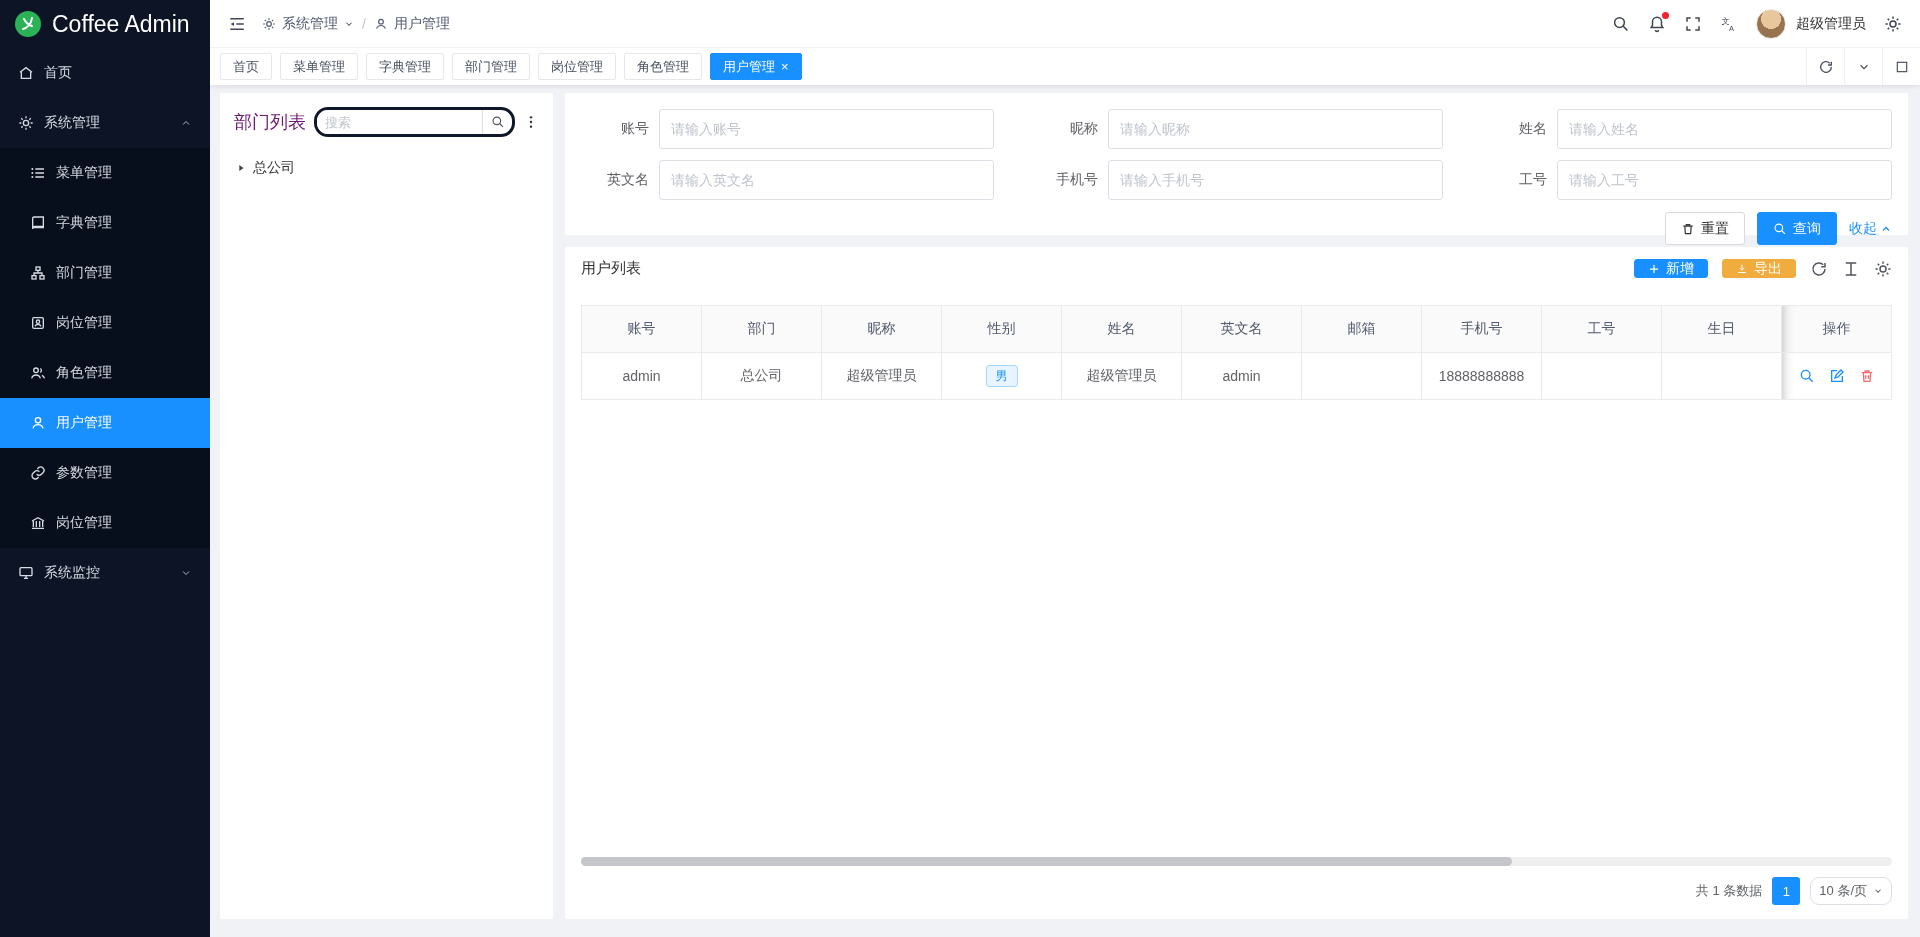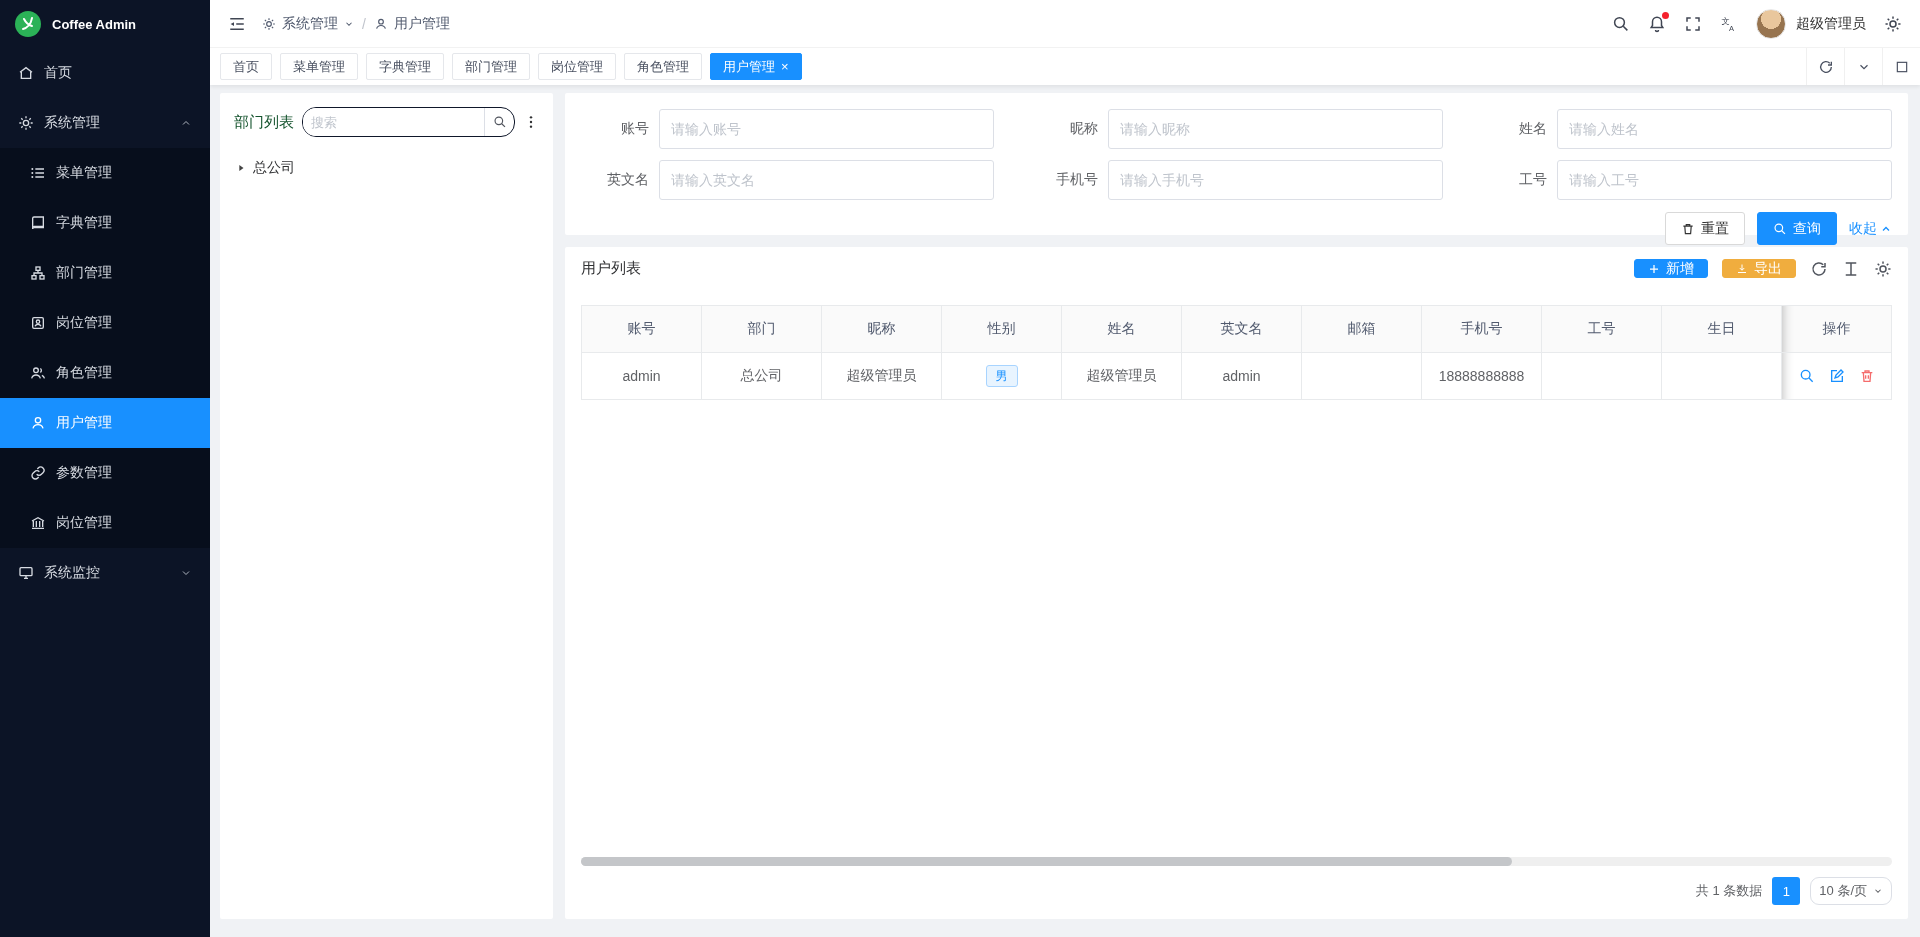--- a/index.html
+++ b/index.html
@@ -8,21 +8,21 @@
 svg{display:block}
 .ic{width:16px;height:16px;flex:none}
 .ic14{width:14px;height:14px;flex:none}
 .ic18{width:18px;height:18px;flex:none}
 .ic12{width:12px;height:12px;flex:none}
 .ic10{width:10px;height:10px;flex:none}
 
 
 .sidebar{position:absolute;left:0;top:0;width:210px;height:937px;background:#0c1426;z-index:30}
 .logo{height:48px;display:flex;align-items:center;gap:10px;padding:0 14px}
-.logo-text{color:#fff;font-weight:bold;font-size:13px;white-space:nowrap}
+.logo-text{color:#fff;font-weight:normal;font-size:23px;white-space:nowrap}
 .menu-item{height:50px;display:flex;align-items:center;gap:10px;padding:0 18px;color:#d7dbe2;font-size:14px;cursor:pointer;white-space:nowrap}
 .menu-item .marrow{margin-left:auto;color:#aeb4bf}
 .submenu{background:#070e1c}
 .submenu .menu-item{padding-left:30px}
 .menu-item.active{background:#1890ff;color:#fff}
 
 
 .header{position:absolute;left:210px;top:0;width:1710px;height:48px;background:#fff;display:flex;align-items:center;padding:0 18px;gap:16px;border-bottom:1px solid #f2f2f2;z-index:20}
 .crumb{display:flex;align-items:center;gap:6px;color:#515a6e;font-size:14px}
 .crumb .sep{color:#c0c4cc;margin:0 2px}
@@ -40,22 +40,22 @@
 .tab .x{font-size:13px;line-height:1}
 .tabctrl{margin-left:auto;display:flex;align-items:stretch;height:100%}
 .tabctrl .tc{width:38px;display:flex;align-items:center;justify-content:center;border-left:1px solid #f0f0f0;color:#495060;cursor:pointer}
 
 
 .content{position:absolute;left:210px;top:85px;width:1710px;height:852px;background:#f0f2f5}
 
 
 .dept-card{position:absolute;left:10px;top:8px;width:333px;bottom:18px;background:#fff;border-radius:2px;padding:14px}
 .dhead{display:flex;align-items:center;gap:8px}
-.dtitle{font-size:15px;color:#14532d;white-space:nowrap}
-.dsearch{flex:1;display:flex;align-items:stretch;height:30px;border:1px solid #0f172a;border-radius:14px;overflow:hidden;background:#fff}
+.dtitle{font-size:18px;color:#701a75;white-space:nowrap}
+.dsearch{flex:1;display:flex;align-items:stretch;height:30px;border:3px solid #0f172a;border-radius:14px;overflow:hidden;background:#fff}
 .dsearch input{flex:1;min-width:0;border:0;outline:none;padding:0 8px;font-size:13px;color:#333;font-family:inherit}
 .dsearch input::placeholder{color:#bfc4cc}
 .dappend{width:30px;flex:none;display:flex;align-items:center;justify-content:center;border-left:1px solid #dcdfe6;color:#51555e;cursor:pointer}
 .ddots{color:#303133;cursor:pointer}
 .tree{margin-top:16px}
 .tnode{display:flex;align-items:center;gap:7px;height:30px;color:#303133;cursor:pointer;padding-left:2px}
 .tcaret{color:#444}
 
 
 .main{position:absolute;left:355px;top:8px;right:12px;bottom:18px}

